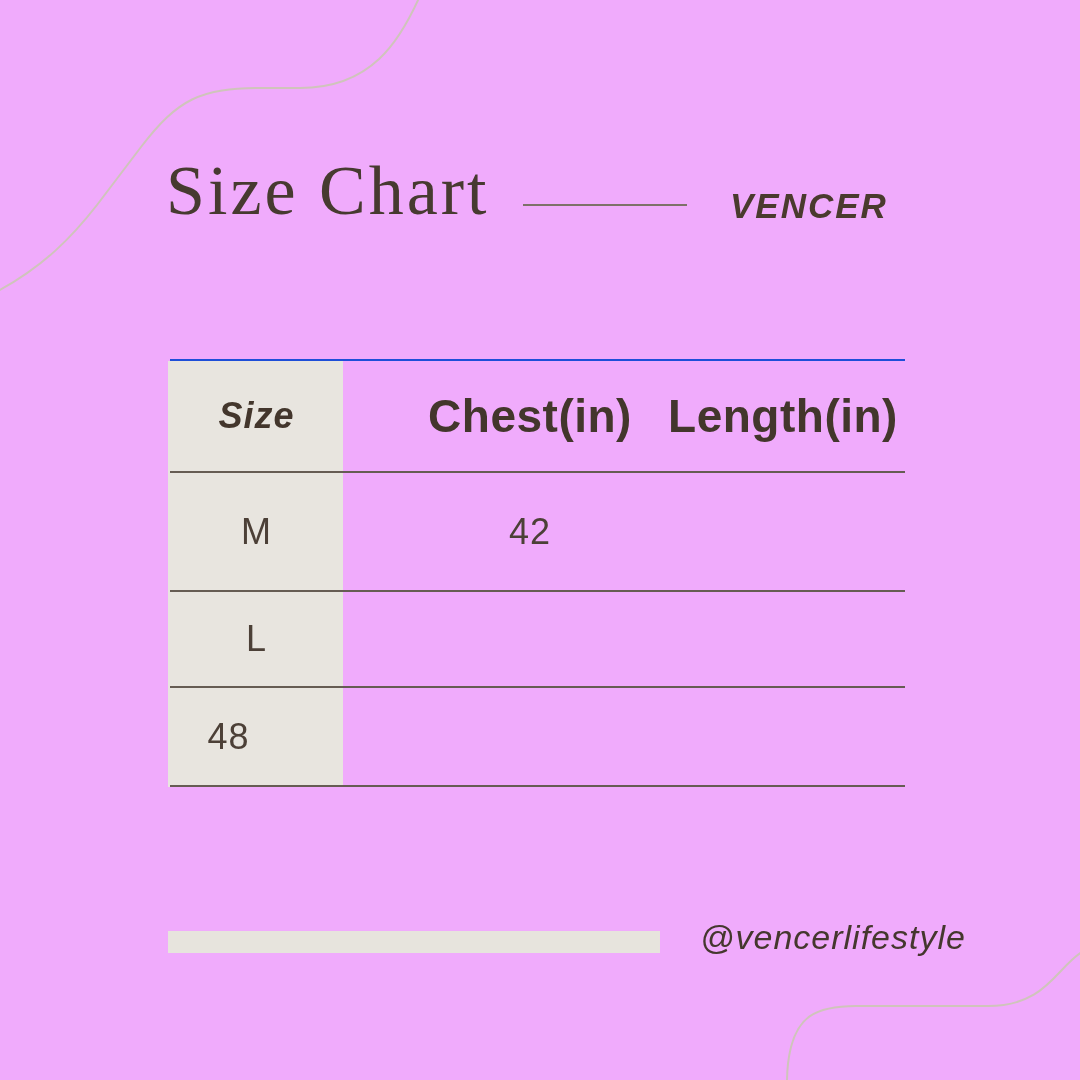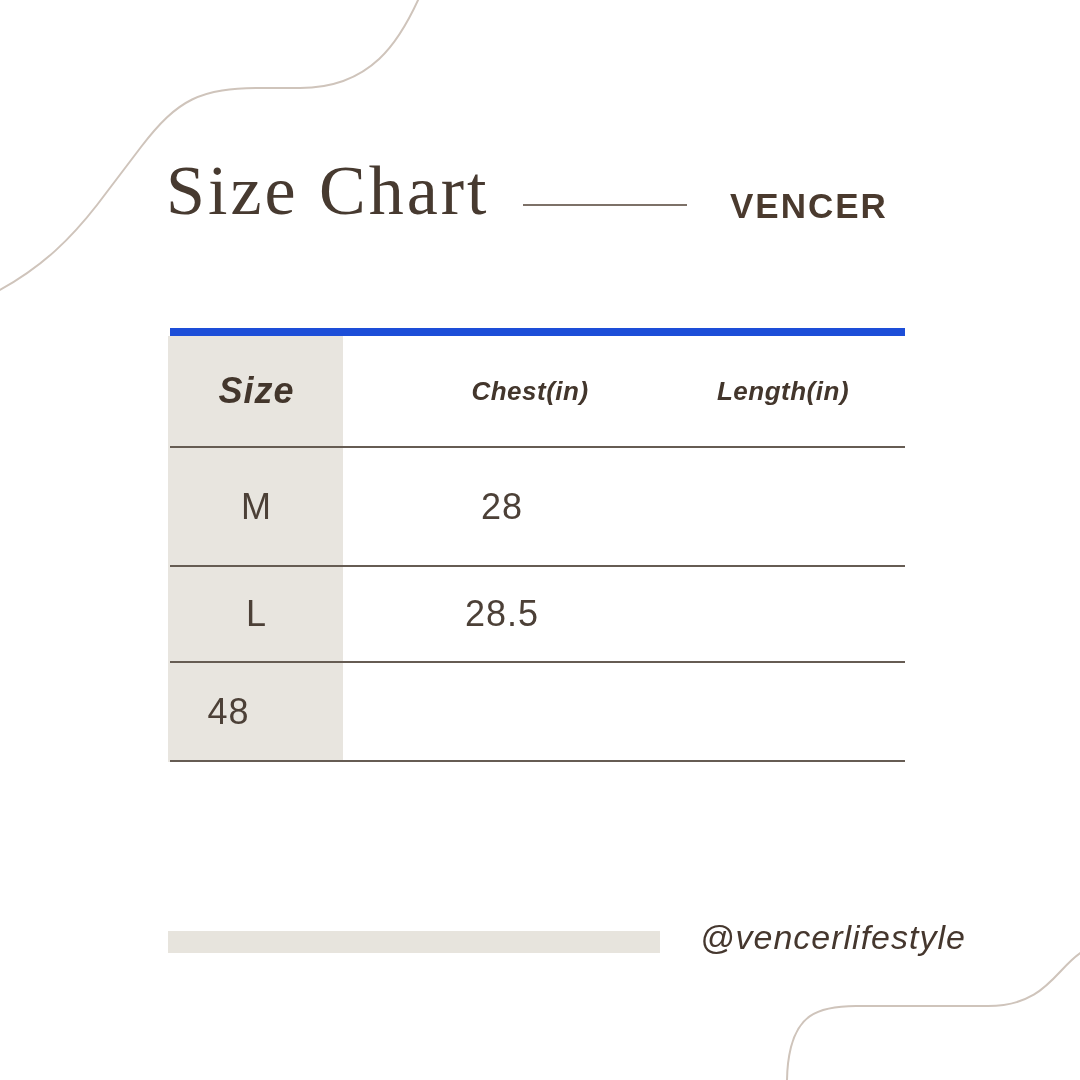--- a/index.html
+++ b/index.html
@@ -1,64 +1,64 @@
 <!DOCTYPE html>
 <html><head>
 <meta charset="utf-8">
 <style>
   html,body{margin:0;padding:0;background:#d8d8d8;}
   .canvas{
     position:relative;width:1080px;height:1080px;overflow:hidden;
-    background:#ffffff;
+    background:#f0abfc;
     font-family:"Liberation Sans",sans-serif;
     color:#473a30;
   }
   .curves{position:absolute;left:0;top:0;width:1080px;height:1080px;pointer-events:none;}
 
   
   .title{
     position:absolute;left:166px;top:156px;margin:0;
     font-family:"Liberation Serif","DejaVu Serif",serif;
     font-weight:400;font-size:70px;line-height:1.0;
     letter-spacing:3px;color:#473a30;
   }
   .title-divider{
     position:absolute;left:523px;top:204px;width:164px;height:2px;
     background:#7d7168;
   }
   .brand{
     position:absolute;left:730px;top:188px;
-    font-weight:700;font-size:35px;line-height:1;
+    font-style:italic;font-weight:700;font-size:35px;line-height:1;
     letter-spacing:2px;color:#4a3a2e;
   }
 
   
   .size-table{
-    position:absolute;left:170px;top:328px;width:735px;
-    border-top:8px solid #1d4ed8;
+    position:absolute;left:170px;top:359px;width:735px;
+    border-top:2px solid #1d4ed8;
   }
   .size-col-bg{
     position:absolute;left:-2px;top:0;width:175px;height:100%;
     background:#e8e5df;z-index:0;
   }
   .trow{
     position:relative;z-index:1;
     display:grid;grid-template-columns:173px 374px 188px;
     border-bottom:2px solid #665c53;
   }
   .trow.thead{height:110px;}
   .trow.r-m{height:117px;}
   .trow.r-l{height:94px;}
   .trow.r-xl{height:97px;}
   .cell{
     display:flex;align-items:center;justify-content:center;
     font-size:36px;font-weight:400;color:#4c4037;letter-spacing:1px;
   }
   .cell.c3{padding-right:56px;}
-  .cell.th{font-weight:700;font-size:26px;color:#43362c;letter-spacing:0.5px;font-style:italic;}
+  .cell.th{font-weight:700;font-size:46px;color:#43362c;letter-spacing:0.5px;}
   .cell.th-size{font-weight:700;font-style:italic;font-size:36px;color:#43362c;}
 
   
   .footer-bar{
     position:absolute;left:168px;top:931px;width:492px;height:22px;
     background:#e7e4dd;
   }
   .handle{
     position:absolute;left:700px;top:920px;
     font-style:italic;font-size:34px;line-height:1;color:#45372e;
@@ -83,26 +83,25 @@
     <div class="size-col-bg"></div>
 
     <div class="trow thead">
       <div class="cell c1 th-size">Size</div>
       <div class="cell c2 th">Chest(in)</div>
       <div class="cell c3 th">Length(in)</div>
     </div>
 
     <div class="trow r-m">
       <div class="cell c1">M</div>
-      <div class="cell c3">28</div>
+      <div class="cell c2">42</div>
     </div>
 
     <div class="trow r-l">
       <div class="cell c1">L</div>
-      <div class="cell c3">28.5</div>
     </div>
 
     <div class="trow r-xl">
       <div class="cell c3">48</div>
     </div>
   </div>
 
   <div class="footer-bar"></div>
   <div class="handle">@vencerlifestyle</div>
 

